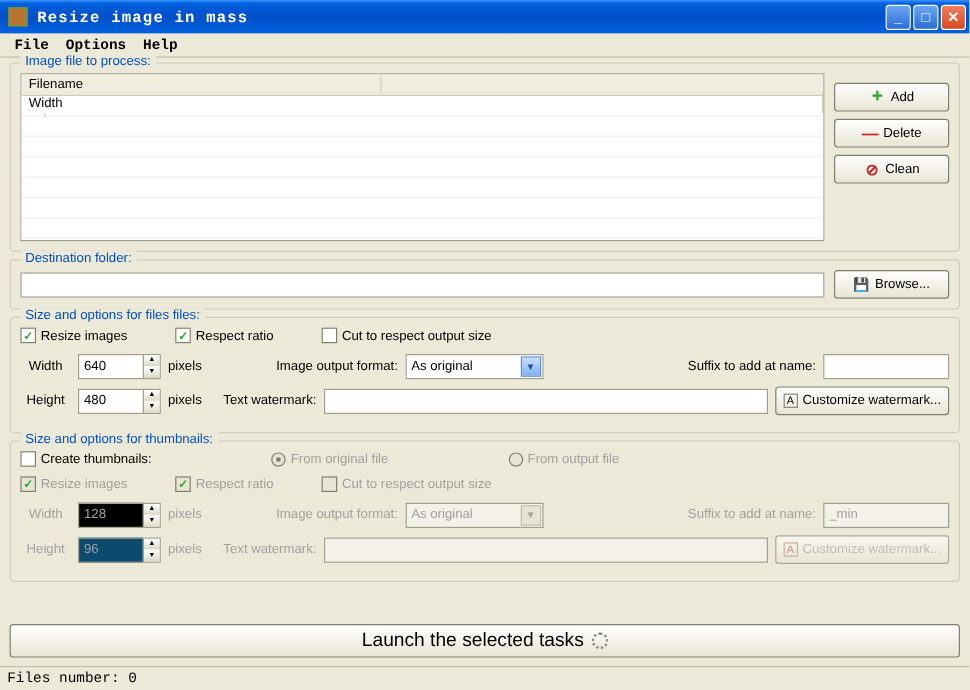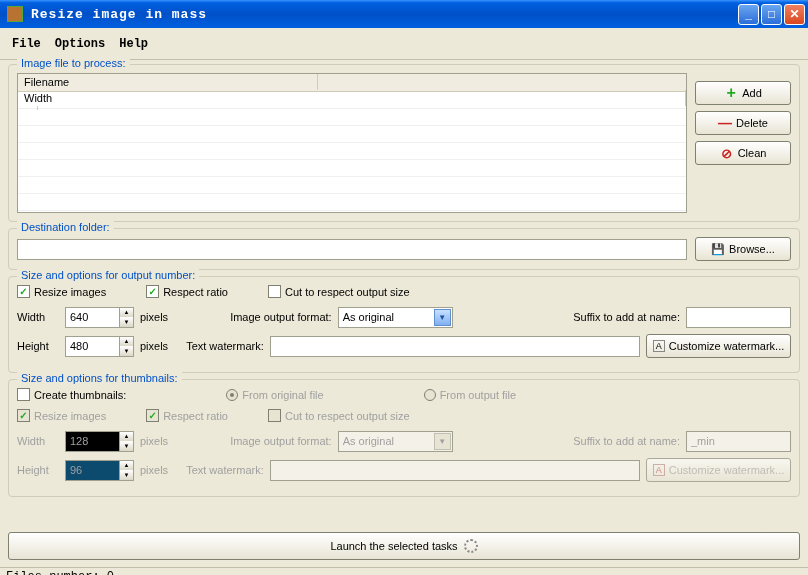--- a/index.html
+++ b/index.html
@@ -4,21 +4,21 @@
 <style>
 * { box-sizing: border-box; margin: 0; padding: 0; }
 body { font-family: Tahoma, sans-serif; font-size: 11px; background: #ece9d8; width: 808px; height: 575px; overflow: hidden; }
 .titlebar { height: 28px; background: linear-gradient(to bottom, #3a93ff 0%, #0060e0 10%, #0050c8 50%, #0060e0 100%); display: flex; align-items: center; padding: 0 3px; color: white; }
 .titlebar .app-icon { width: 16px; height: 16px; margin: 0 4px; background: #b87333; border: 1px solid #5a3; display:inline-block; }
 .titlebar .title { flex: 1; font-family: 'Courier New', monospace; font-weight: bold; font-size: 13px; padding-left: 4px; letter-spacing: 1px; }
 .winbtns { display: flex; gap: 2px; }
 .winbtn { width: 21px; height: 21px; border: 1px solid #fff; border-radius: 3px; display: flex; align-items: center; justify-content: center; font-weight: bold; font-size: 12px; color: white; cursor: pointer; }
 .winbtn.min, .winbtn.max { background: linear-gradient(#6aa6f0,#2a6ed8); }
 .winbtn.close { background: linear-gradient(#f08060,#d84820); }
-.menubar { height: 32px; background: #ece9d8; border-bottom: 1px solid #c0c0a8; display: flex; align-items: center; padding-left: 6px; gap: 2px; font-family: 'Courier New', monospace; font-weight: bold; font-size: 12px; }
+.menubar { height: 20px; background: #ece9d8; border-bottom: 1px solid #c0c0a8; display: flex; align-items: center; padding-left: 6px; gap: 2px; font-family: 'Courier New', monospace; font-weight: bold; font-size: 12px; }
 .menubar span { padding: 2px 6px; cursor: pointer; }
 .content { padding: 4px 8px 2px 8px; height: 507px; }
 .groupbox { border: 1px solid #d0ccb8; border-radius: 4px; padding: 8px 8px; margin-bottom: 6px; position: relative; }
 .groupbox > .legend { position: absolute; top: -8px; left: 8px; background: #ece9d8; padding: 0 4px; color: #0050c8; font-size: 11px; }
 .file-area { display: flex; gap: 8px; }
 .table { flex: 1; background: white; border: 1px solid #a0a090; height: 140px; }
 .table-header { display: flex; background: #f0ede0; border-bottom: 1px solid #d0ccb8; height: 18px; flex-direction: column; }
 .th { padding: 2px 6px; border-right: 1px solid #d0ccb8; }
 .th1 { width: 300px; } .th2 { width: 122px; } .th3 { flex: 1; } .th4 { width: 20px; }
 .table-body { height: 120px; background: white; }
@@ -29,31 +29,31 @@
 .dest-row { display: flex; gap: 8px; align-items: center; }
 .text-input { height: 21px; background: white; border: 1px solid #a0a090; padding: 2px 4px; font-size: 11px; }
 .dest-row .text-input { flex: 1; }
 .row { display: flex; align-items: center; gap: 6px; margin-bottom: 6px; min-height: 22px; }
 .chk { width: 13px; height: 13px; background: white; border: 1px solid #808070; display: inline-flex; align-items: center; justify-content: center; font-size: 10px; color: #22aa22; cursor: pointer; }
 .chk.checked::after { content: "✓"; font-weight: bold; }
 .chk.disabled { background: #e8e4d4; cursor: default; }
 .radio { width: 12px; height: 12px; border: 1px solid #808070; border-radius: 50%; background: white; display: inline-flex; align-items: center; justify-content: center; }
 .radio.disabled { background: #e8e4d4; }
 .radio.selected::after { content: ""; width: 4px; height: 4px; background: #808070; border-radius: 50%; }
-.lbl { white-space: nowrap; }
+.lbl { white-space: nowrap; text-align: center; }
 .disabled-text { color: #a0a0a0; }
 .spinner { display: flex; height: 21px; }
 .spinner input { width: 54px; border: 1px solid #a0a090; border-right: none; padding: 2px 4px; font-size: 11px; }
 .spinner .spinbtns { display: flex; flex-direction: column; border: 1px solid #a0a090; width: 15px; }
 .spinner .spinbtns div { flex:1; font-size: 6px; display:flex; align-items:center; justify-content:center; background: linear-gradient(#fff,#dcd8c8); cursor: pointer; }
 .select { height: 21px; background: white; border: 1px solid #a0a090; display: flex; align-items: center; padding-left: 4px; position: relative; cursor: pointer; }
 .select .dd { position: absolute; right: 1px; top: 1px; width: 17px; height: 17px; background: linear-gradient(#c8e0ff,#80b0f0); border: 1px solid #6090d0; display: flex; align-items: center; justify-content: center; font-size: 8px; color: #2050a0; }
 .opts-row1 { display: flex; gap: 40px; margin-bottom: 8px; align-items: center; }
 .inline { display: flex; align-items: center; gap: 4px; }
-.launch-btn { width: 100%; height: 28px; background: linear-gradient(#fff,#e8e4d4); border: 1px solid #808070; border-radius: 3px; display: flex; align-items: center; justify-content: center; gap: 6px; cursor: pointer; font-size: 11px; margin-top: 35px; }
+.launch-btn { width: 100%; height: 28px; background: linear-gradient(#fff,#e8e4d4); border: 1px solid #808070; border-radius: 3px; display: flex; align-items: center; justify-content: center; gap: 6px; cursor: pointer; font-size: 16px; margin-top: 35px; }
 .gear { width: 14px; height: 14px; border: 2px dotted #888; border-radius: 50%; }
 .statusbar { height: 18px; border-top: 1px solid #c0c0a8; padding: 2px 6px; font-family: 'Courier New', monospace; font-size: 12px; }
 </style>
 </head>
 <body>
 
 <div class="titlebar">
   <span class="app-icon"></span>
   <span class="title">Resize image in mass</span>
   <div class="winbtns">
@@ -112,21 +112,21 @@
     <div class="dest-row">
       <input class="text-input" value="" style="">
       <div class="btn" style="width:96px">
           <span class="ic">💾</span>
           <span>Browse...</span>
         </div>
     </div>
   </div>
 
   <div class="groupbox">
-    <div class="legend">Size and options for output number:</div>
+    <div class="legend">Size and options for files files:</div>
     <div class="opts-row1">
       <div class="inline">
           <span class="chk checked"></span>
           <span class="lbl">Resize images</span>
         </div>
       <div class="inline">
           <span class="chk checked"></span>
           <span class="lbl">Respect ratio</span>
         </div>
       <div class="inline">

